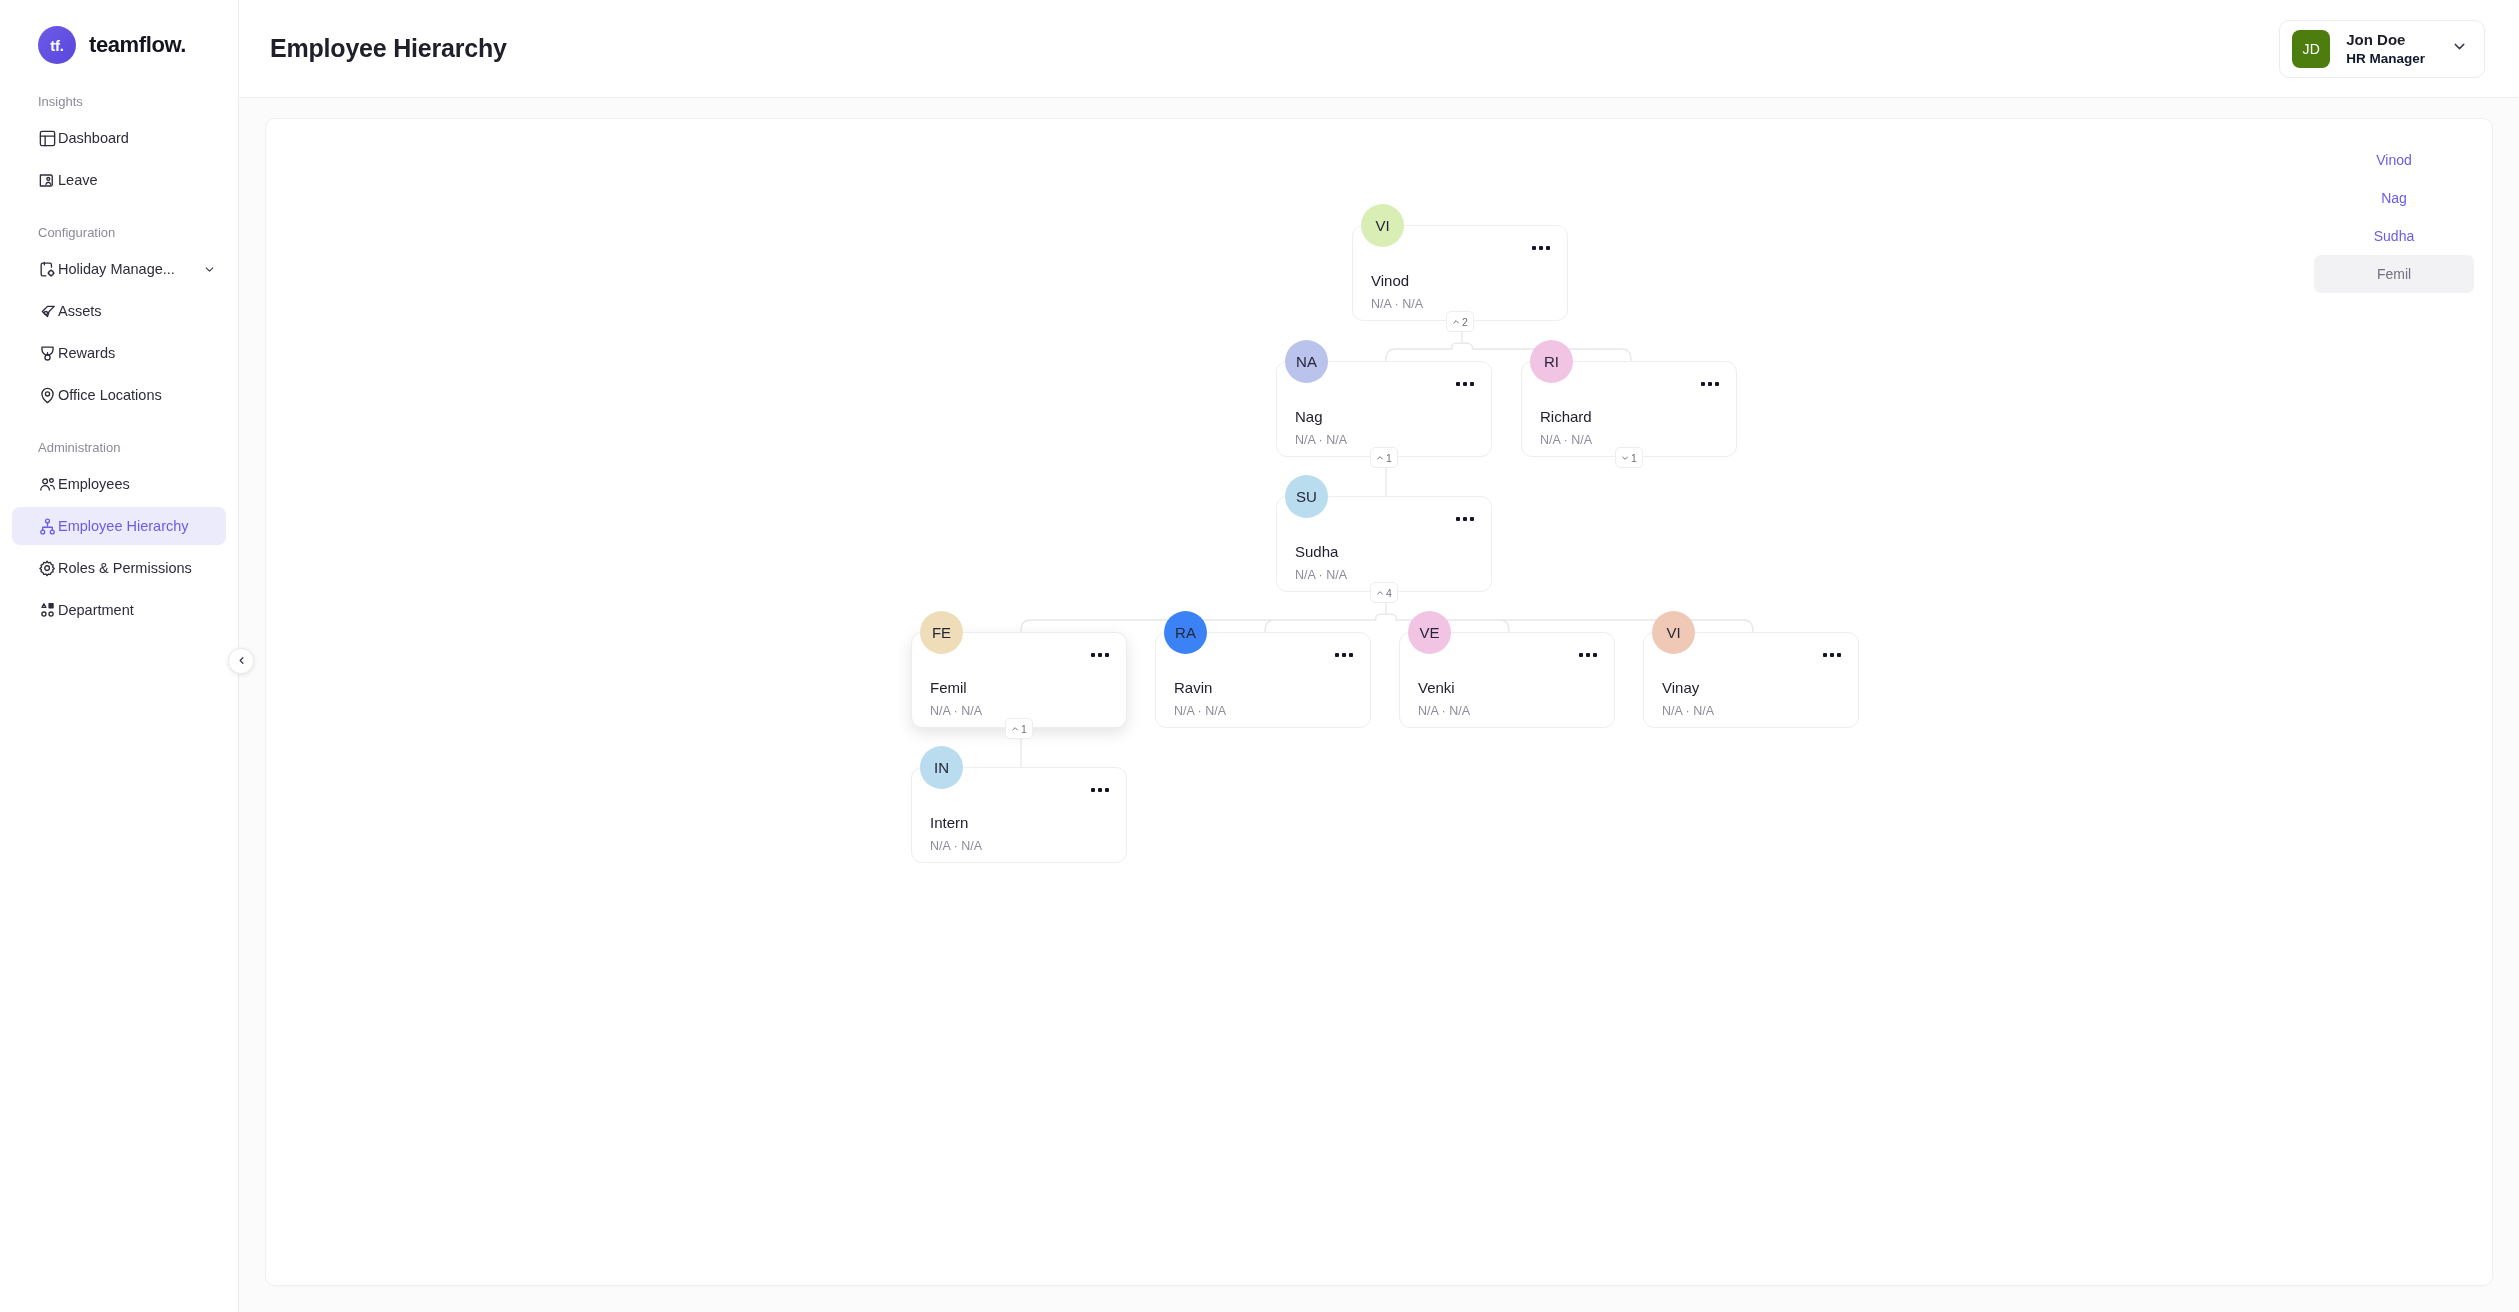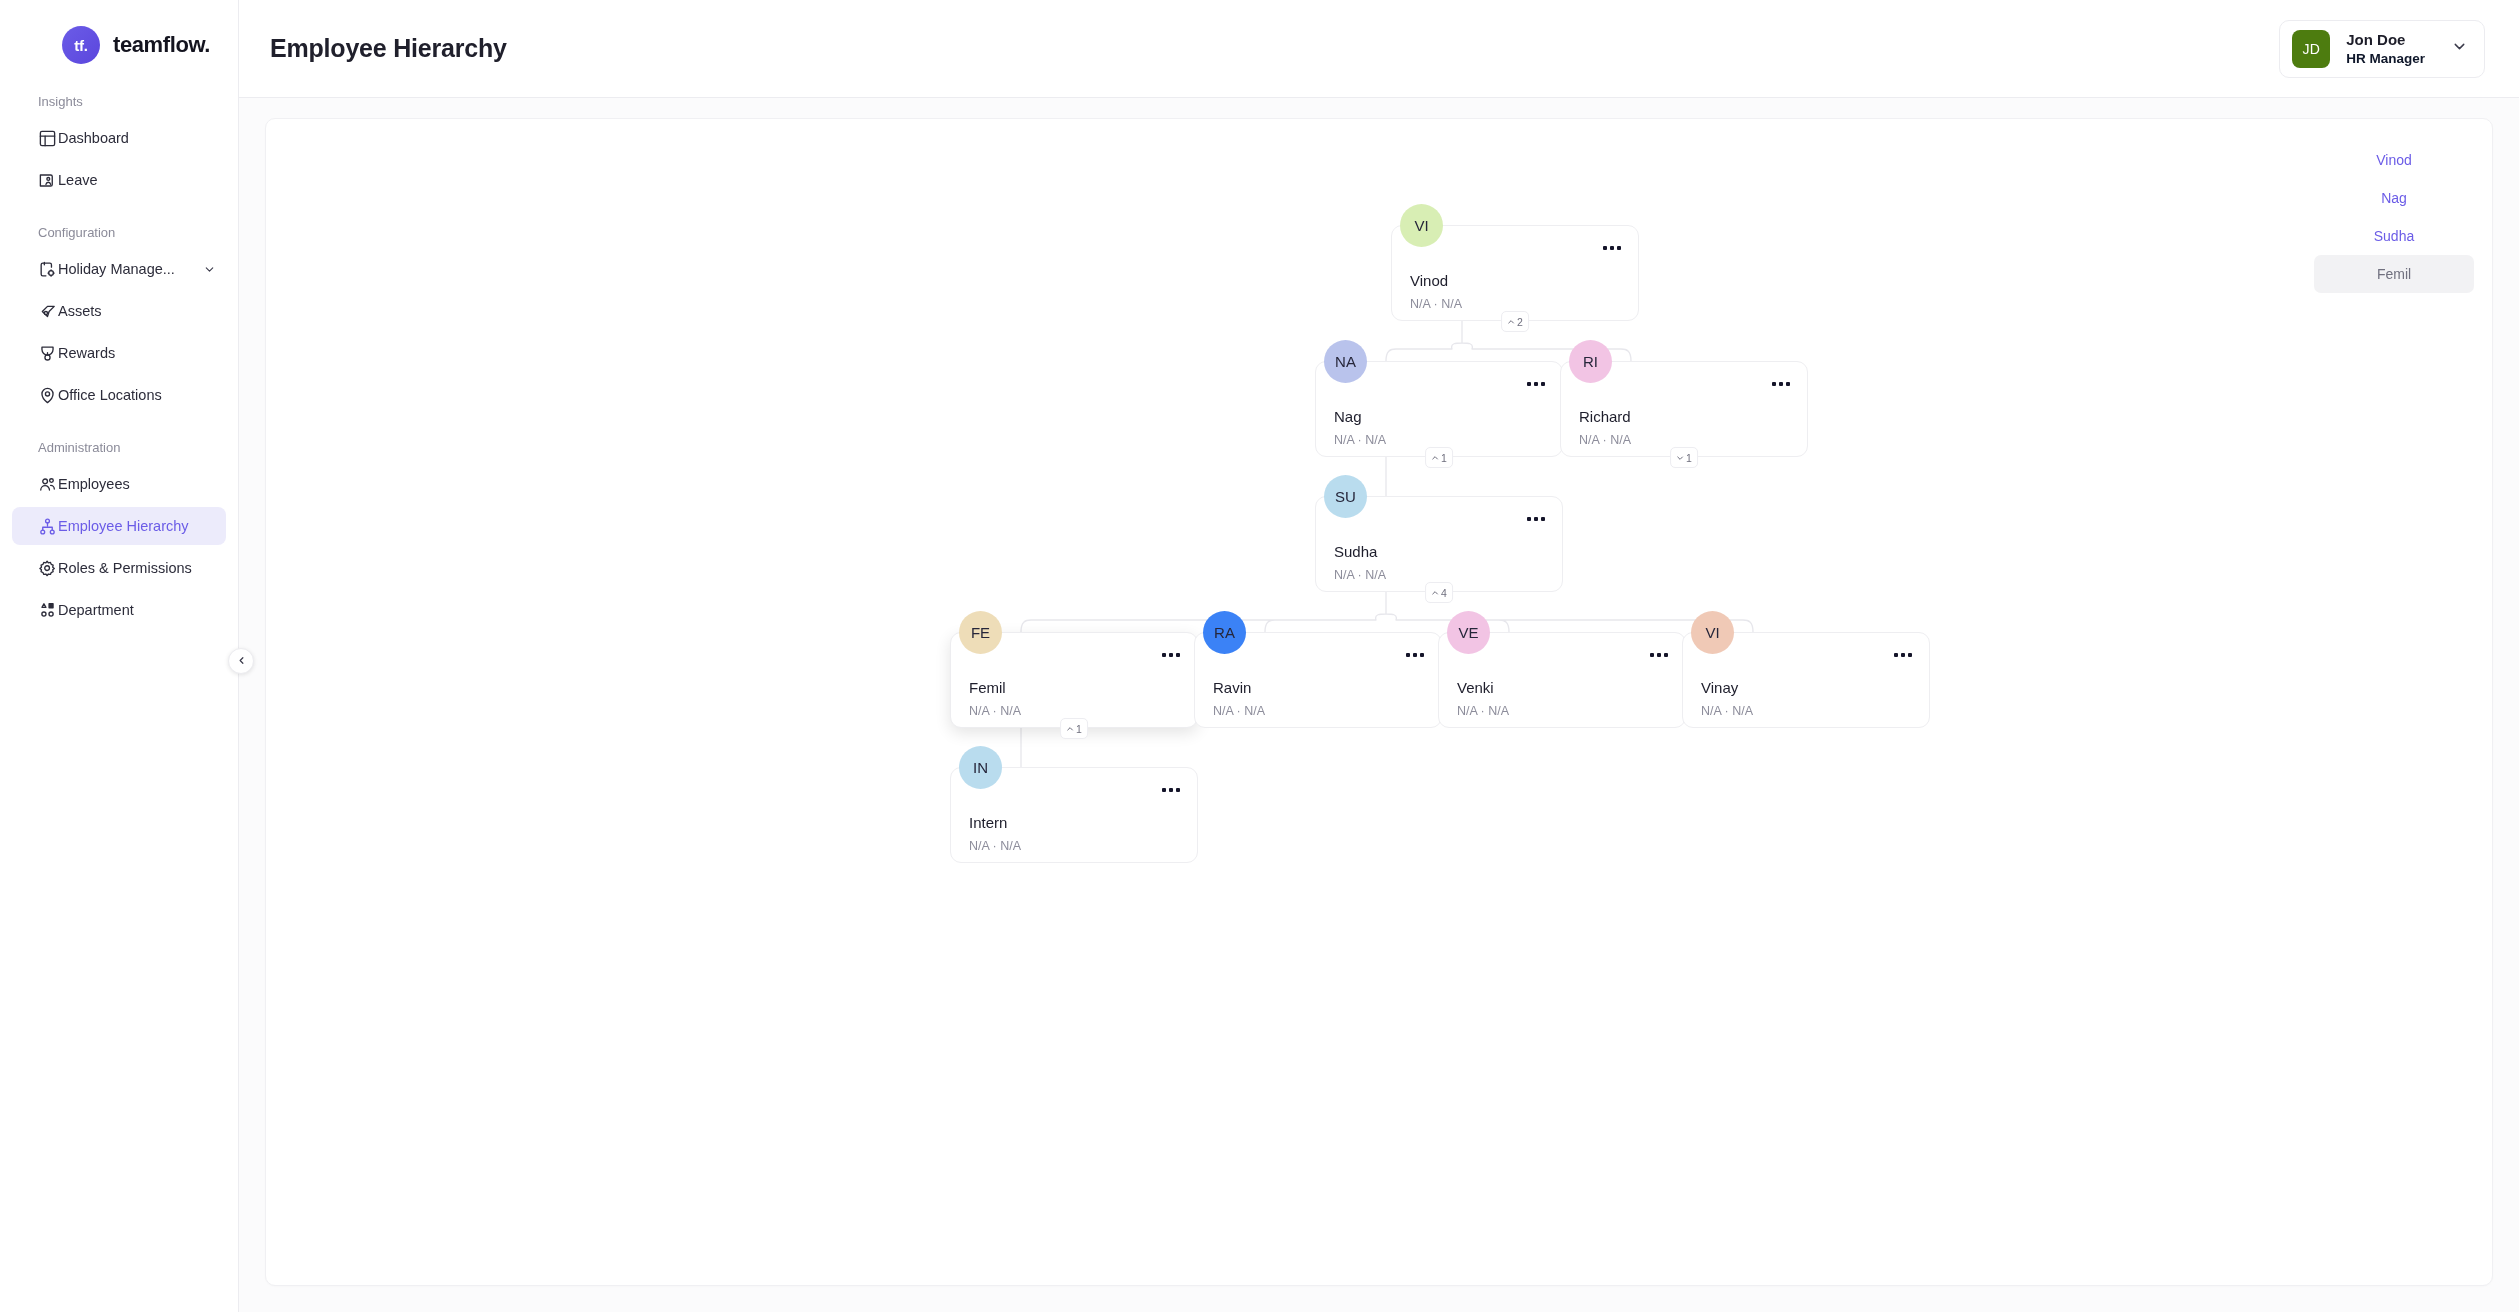--- a/index.html
+++ b/index.html
@@ -12,21 +12,21 @@
   .app { display: flex; width: 2519px; height: 1312px; }
 
   
   .sidebar {
     width: 239px; height: 1312px;
     background: #ffffff;
     border-right: 1px solid #ececf0;
     position: relative;
     flex: 0 0 239px;
   }
-  .brand { display: flex; align-items: center; gap: 13px; padding: 26px 0 0 38px; margin-left: 24px; }
+  .brand { display: flex; align-items: center; gap: 13px; padding: 26px 0 0 38px; }
   .brand-logo {
     width: 38px; height: 38px; border-radius: 50%;
     background: linear-gradient(135deg,#6b5ce7 0%,#5b46dd 100%);
     color: #fff; font-size: 15px; font-weight: bold;
     display: flex; align-items: center; justify-content: center;
     letter-spacing: -0.3px;
   }
   .brand-name { font-size: 22px; font-weight: bold; color: #14141f; letter-spacing: -0.4px; }
 
   .nav-section { font-size: 13px; color: #8b8b99; padding: 0 0 0 38px; margin-top: 26px; margin-bottom: 10px; }
@@ -96,24 +96,23 @@
     height: 38px; display: flex; align-items: center; justify-content: center;
     font-size: 14px; color: #6b5ce7; border-radius: 7px; cursor: pointer;
   }
   .trail-item.current { background: #f2f2f4; color: #71717f; }
 
   
   .links { position: absolute; left: 0; top: 0; width: 100%; height: 100%; z-index: 1; pointer-events: none; }
 
   
   .node {
-    position: absolute; width: 248px; height: 96px;
+    position: absolute; width: 216px; height: 96px;
     background: #ffffff; border: 1px solid #eeeef1; border-radius: 11px;
     z-index: 5;
-    margin-left: 39px;
   }
   .node.selected { box-shadow: 0 5px 16px rgba(0,0,0,.11); border-color: #ededf0; }
   .node .avatar {
     position: absolute; left: 8px; top: -22px;
     width: 43px; height: 43px; border-radius: 50%;
     display: flex; align-items: center; justify-content: center;
     font-size: 15px; color: #26263a; z-index: 6;
   }
   .node .dots {
     position: absolute; right: 17px; top: 20px;

